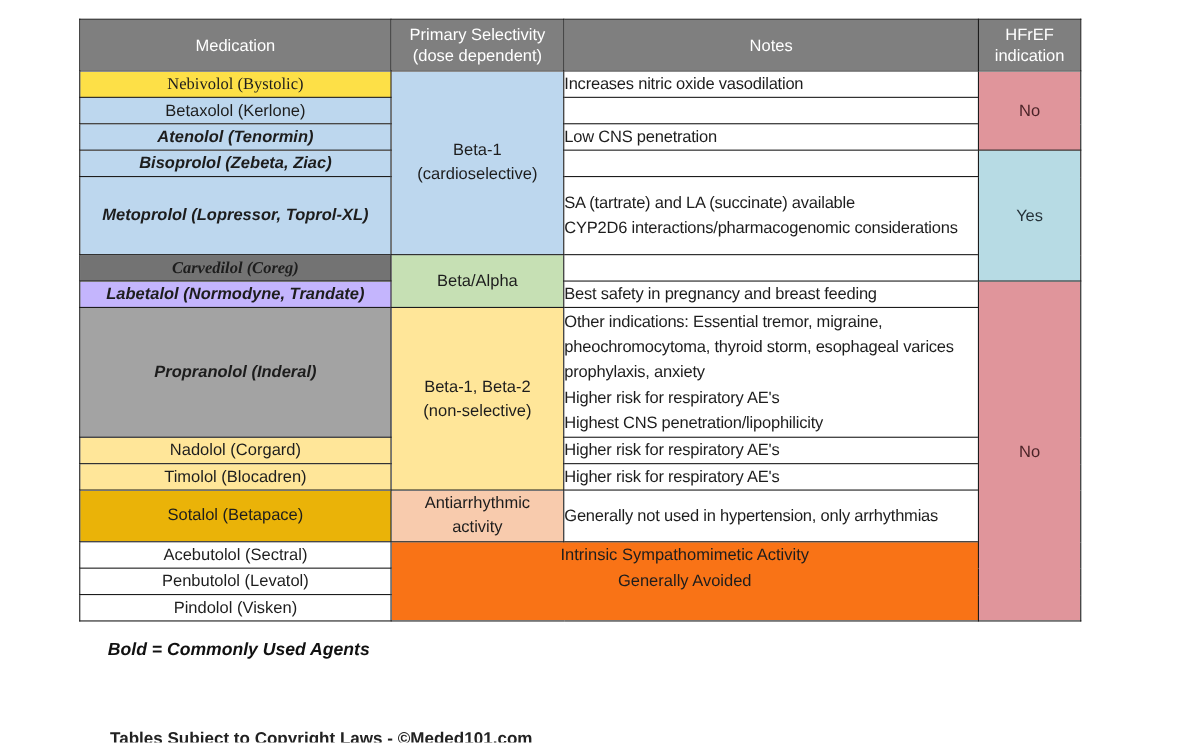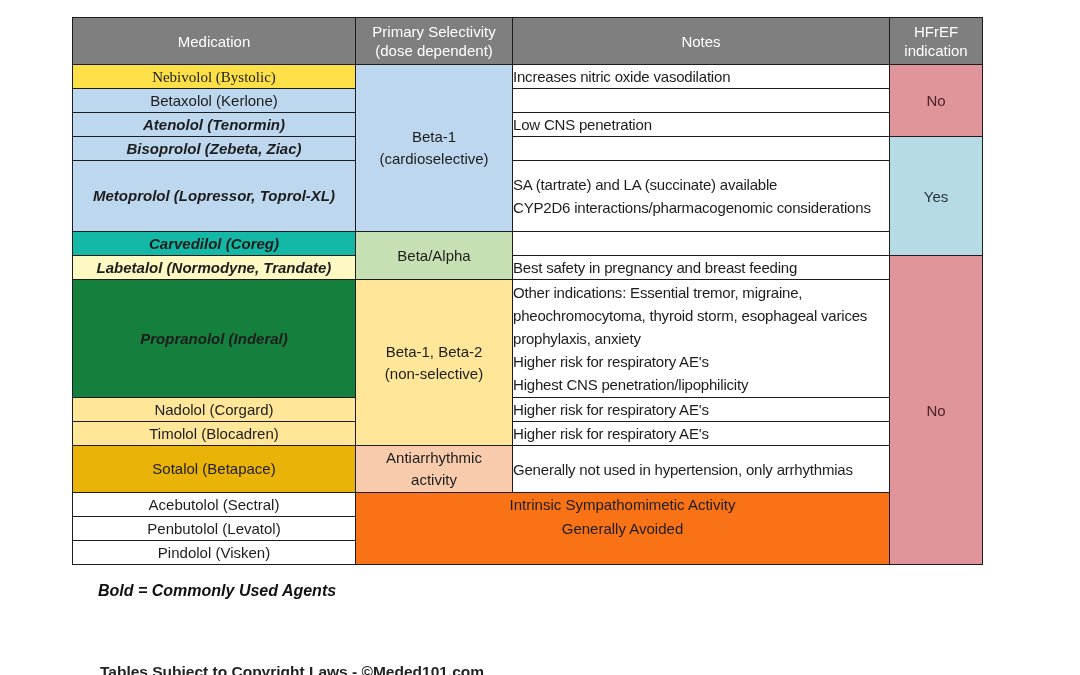--- a/index.html
+++ b/index.html
@@ -139,32 +139,32 @@
       <td class="note"></td>
       <td class="hfref yes" rowspan="3" style="background-color: rgb(183, 219, 228); margin-left: 48px;">Yes</td>
     </tr>
     <tr class="rh71">
       <td class="med em" style="background-color: rgb(189, 215, 238);">Metoprolol (Lopressor, Toprol-XL)</td>
       <td class="note">SA (tartrate) and LA (succinate) available
 CYP2D6 interactions/pharmacogenomic considerations</td>
     </tr>
 
     <tr class="rh24">
-      <td class="med em" style="background-color: #14b8a6;">Carvedilol (Coreg)</td>
+      <td class="med em" style="background-color: #737373; font-family: Liberation Serif, serif;">Carvedilol (Coreg)</td>
       <td class="sel" rowspan="2" style="background-color: rgb(198, 224, 180);">Beta/Alpha</td>
       <td class="note"></td>
     </tr>
     <tr class="rh24">
-      <td class="med em" style="background-color: #fef9c3;">Labetalol (Normodyne, Trandate)</td>
+      <td class="med em" style="background-color: #c4b5fd;">Labetalol (Normodyne, Trandate)</td>
       <td class="note">Best safety in pregnancy and breast feeding</td>
       <td class="hfref no" rowspan="8" style="background-color: rgb(224, 149, 155);">No</td>
     </tr>
 
     <tr class="rh118">
-      <td class="med em" style="background-color: #15803d;">Propranolol (Inderal)</td>
+      <td class="med em" style="background-color: #a3a3a3;">Propranolol (Inderal)</td>
       <td class="sel" rowspan="3" style="background-color: rgb(255, 230, 153);">Beta-1, Beta-2
 (non-selective)</td>
       <td class="note">Other indications: Essential tremor, migraine, pheochromocytoma, thyroid storm, esophageal varices prophylaxis, anxiety
 Higher risk for respiratory AE's
 Highest CNS penetration/lipophilicity</td>
     </tr>
     <tr class="rh23">
       <td class="med" style="background-color: rgb(255, 230, 153);">Nadolol (Corgard)</td>
       <td class="note">Higher risk for respiratory AE's</td>
     </tr>

